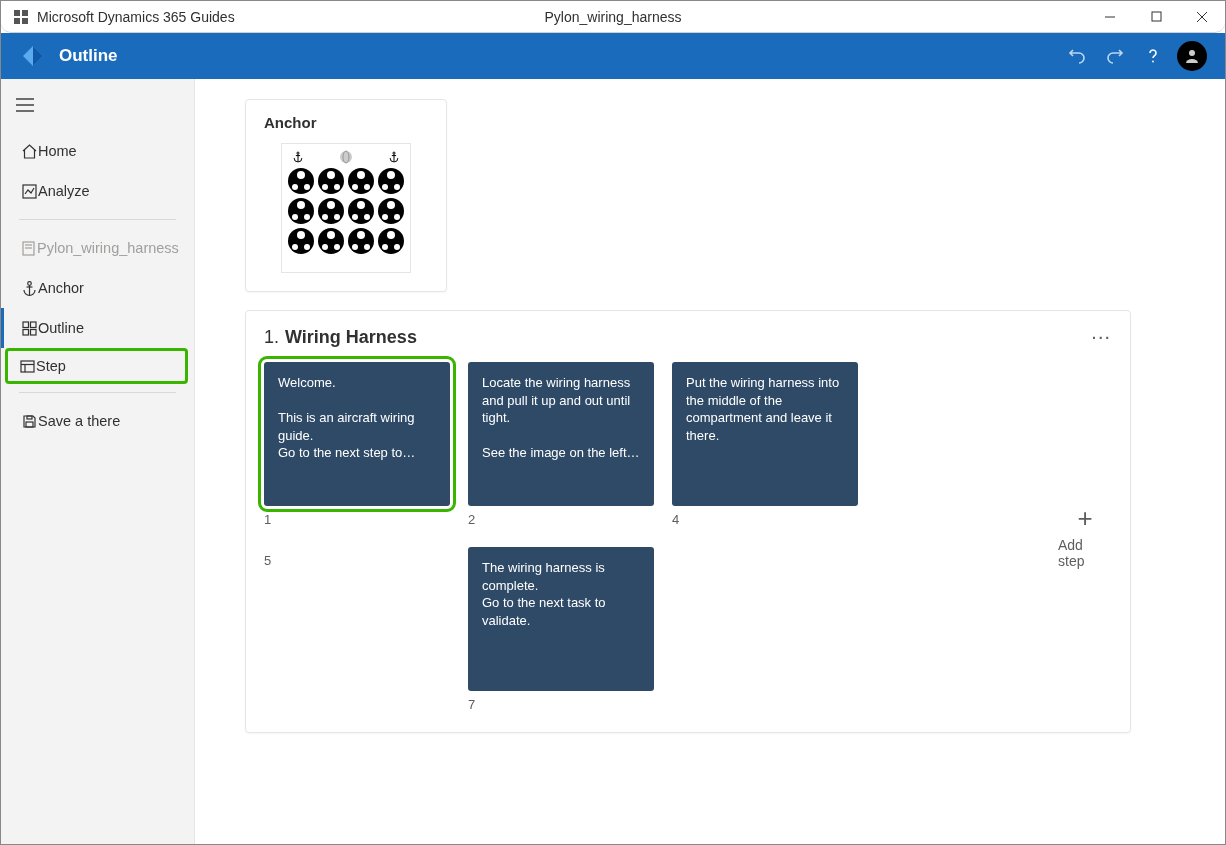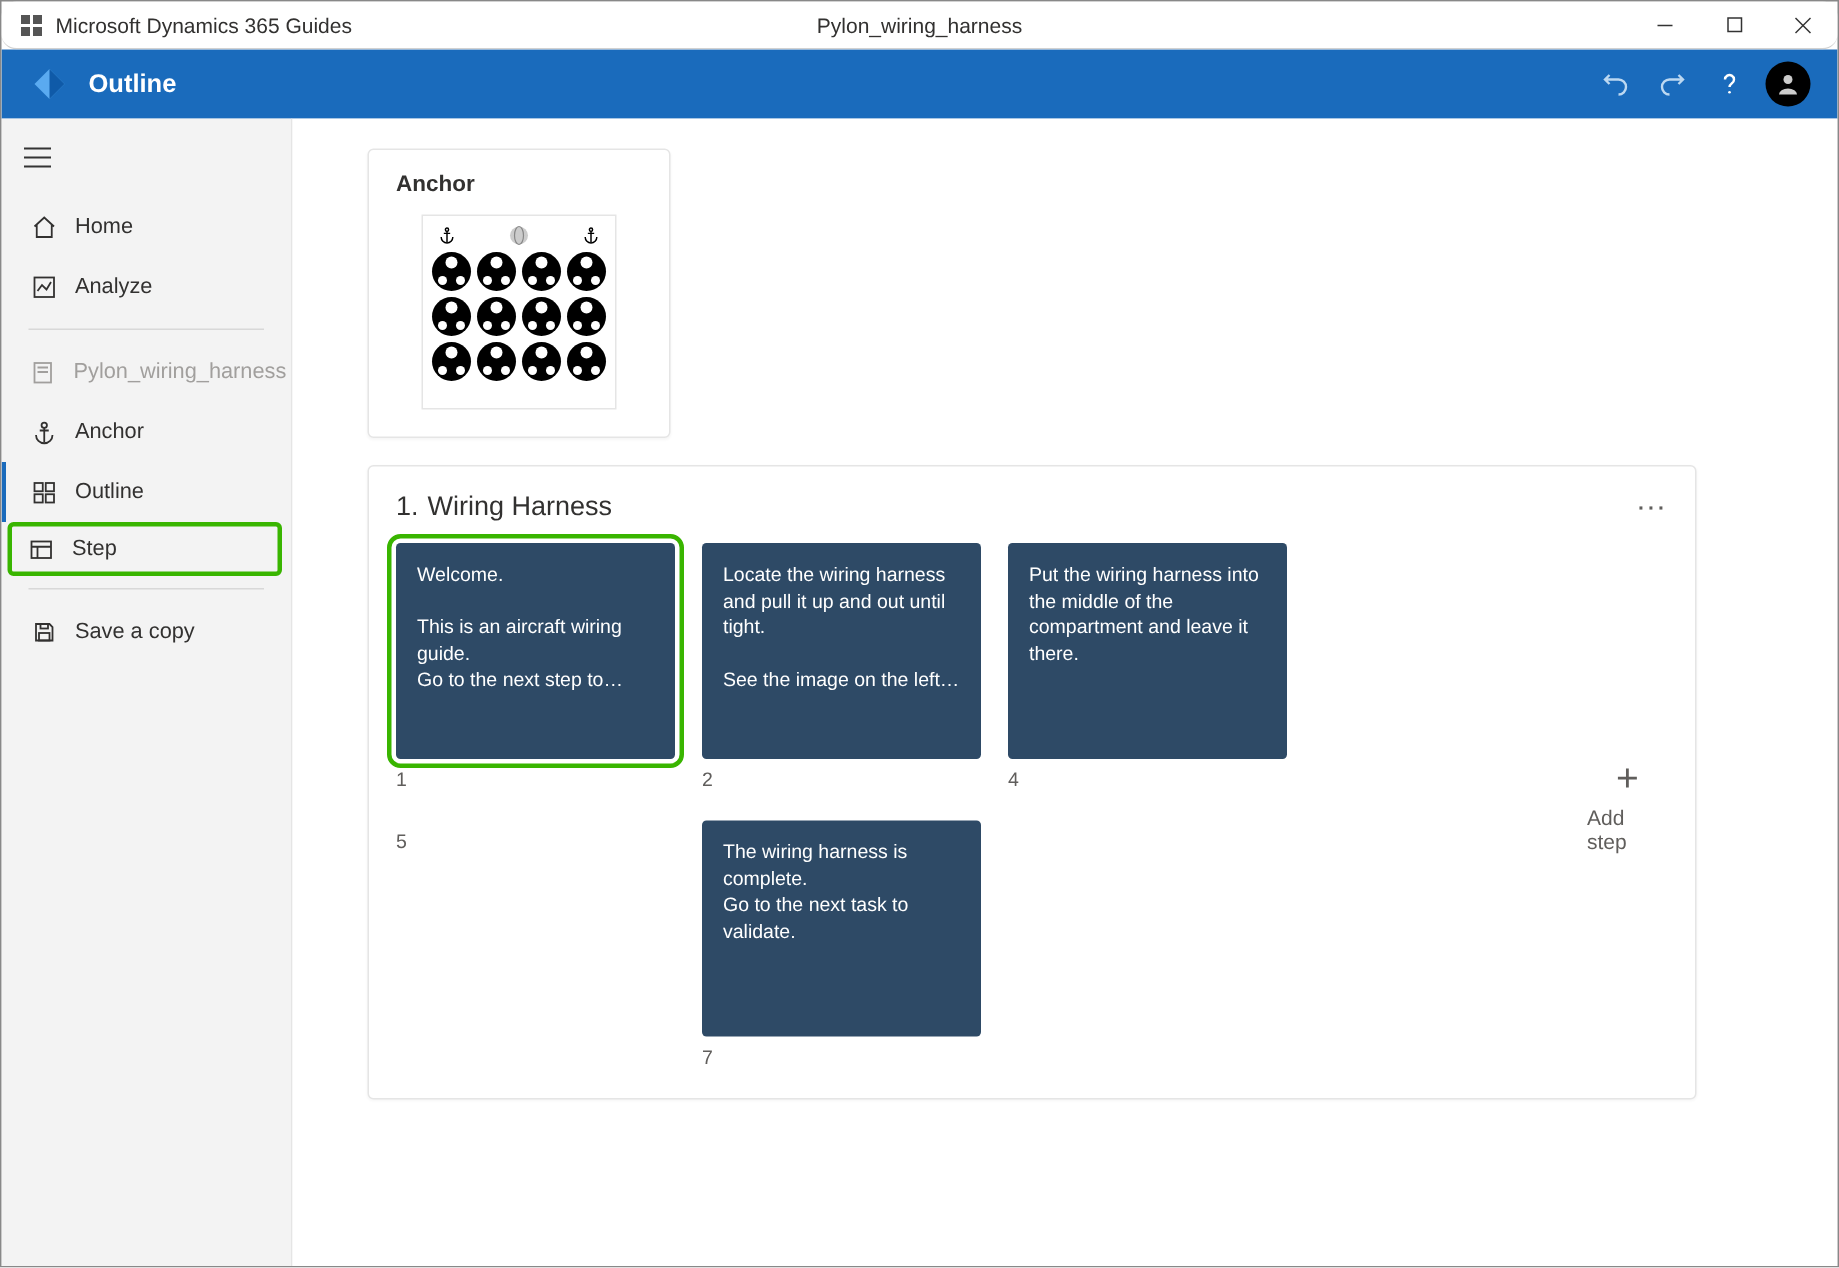--- a/index.html
+++ b/index.html
@@ -16,21 +16,21 @@
   .ribbon { height:46px; background:#1a6bbc; color:#fff; display:flex; align-items:center; padding:0 18px; }
   .ribbon .logo { width:28px; height:28px; margin-right:12px; display:flex; align-items:center; justify-content:center; }
   .ribbon .title { font-size:17px; font-weight:600; }
   .ribbon-right { margin-left:auto; display:flex; align-items:center; gap:10px; }
   .ribbon-right .icon-btn { width:28px; height:28px; display:flex; align-items:center; justify-content:center; cursor:pointer; color:#bcd8f1; }
   .avatar { width:30px; height:30px; border-radius:50%; background:#000; display:flex; align-items:center; justify-content:center; color:#ddd; }
   
   .main { flex:1; display:flex; overflow:hidden; }
   .sidebar { width:194px; background:#f3f3f3; border-right:1px solid #e5e5e5; padding-top:10px; }
   .hamburger { width:40px; height:32px; display:flex; align-items:center; justify-content:center; cursor:pointer; margin-left:4px; margin-bottom:10px; }
-  .nav-item { display:flex; align-items:center; height:40px; padding:0 16px; cursor:pointer; gap:12px; font-size:14.5px; color:#323130; border-left:3px solid transparent; }
+  .nav-item { display:flex; align-items:center; height:40px; padding:0 16px; cursor:pointer; font-size:14.5px; color:#323130; border-left:3px solid transparent; }
   .nav-item.active { border-left:3px solid #1a6bbc; }
   .nav-item.highlight { border:3px solid #39b500; border-radius:4px; margin-left:4px; margin-right:6px; padding:0 10px; height:36px; }
   .nav-item .nav-icon { width:18px; display:flex; align-items:center; justify-content:center; }
   .nav-sep { height:1px; background:#d8d8d8; margin:8px 18px; }
   .nav-item.muted { color:#a19f9d; }
   
   .content { flex:1; overflow-y:auto; padding:20px 30px 20px 50px; background:#fff; position:relative; }
   .content::-webkit-scrollbar { width:10px; }
   .content::-webkit-scrollbar-thumb { background:#c8c8c8; border-radius:5px; }
   .anchor-card { width:202px; background:#fff; border:1px solid #e5e5e5; border-radius:4px; padding:14px 18px 18px; box-shadow:0 1px 2px rgba(0,0,0,0.04); }
@@ -38,21 +38,21 @@
   .anchor-img { width:130px; height:130px; border:1px solid #e5e5e5; margin:0 auto; display:flex; flex-direction:column; align-items:center; justify-content:flex-start; padding:6px; gap:4px; }
   .anchor-img .toprow { width:100%; display:flex; justify-content:space-between; align-items:center; padding:0 4px; }
   .anchor-img .fanrow { display:flex; gap:4px; }
   .fan { width:26px; height:26px; border-radius:50%; background:#000; position:relative; }
   .fan::before { content:""; position:absolute; width:8px; height:8px; background:#fff; border-radius:50%; top:3px; left:9px; }
   .fan::after { content:""; position:absolute; width:6px; height:6px; background:#fff; border-radius:50%; bottom:4px; left:4px; box-shadow: 12px 0 0 #fff; }
   
   .task { background:#fff; border:1px solid #e5e5e5; border-radius:4px; margin-top:18px; padding:16px 18px 20px; box-shadow:0 1px 2px rgba(0,0,0,0.04); width:886px; }
   .task-header { display:flex; align-items:center; margin-bottom:14px; }
   .task-header .tnum { font-size:18px; font-weight:400; margin-right:6px; }
-  .task-header .tname { font-size:18px; font-weight:400; }
+  .task-header .tname { font-size:18px; font-weight:700; }
   .task-header .more { margin-left:auto; letter-spacing:2px; cursor:pointer; color:#605e5c; font-weight:bold; }
   .steps-grid { display:flex; flex-wrap:wrap; gap:20px 18px; }
   .col5 { display:flex; flex-direction:column; align-items:center; justify-content:center; width:54px; color:#605e5c; cursor:pointer; }
   .col5 .plus { font-size:26px; font-weight:300; line-height:1; margin-bottom:6px; }
   .step-wrap { width:186px; display:flex; flex-direction:column; }
   .step-card { width:186px; height:144px; background:#2e4a66; color:#fff; border-radius:3px; padding:12px 14px; font-size:13px; line-height:1.35; cursor:pointer; }
   .step-card.selected { outline:3px solid #39b500; outline-offset:3px; }
   .step-num { font-size:13px; color:#605e5c; margin-top:6px; }
   svg { display:block; }
 </style>
@@ -198,21 +198,21 @@
       </div>
       <div class="nav-sep"></div>
       <div class="nav-item">
         <span class="nav-icon">
             <svg width="17" height="17" viewBox="0 0 17 17" fill="none" stroke="#323130" stroke-width="1.2">
               <path d="M3 3 H12 L14 5 V14 H3 Z"></path>
               <rect x="5" y="9" width="7" height="5"></rect>
               <rect x="6" y="3" width="5" height="3"></rect>
             </svg>
           </span>
-        <span>Save a copy</span>
+        <span>Save a there</span>
       </div>
     </div>
 
     <div class="content">
 
       <div class="anchor-card">
         <div class="label">Anchor</div>
         <div class="anchor-img">
           <div class="toprow">
             <svg width="12" height="12" viewBox="0 0 17 17" fill="none" stroke="#000" stroke-width="1.4">

